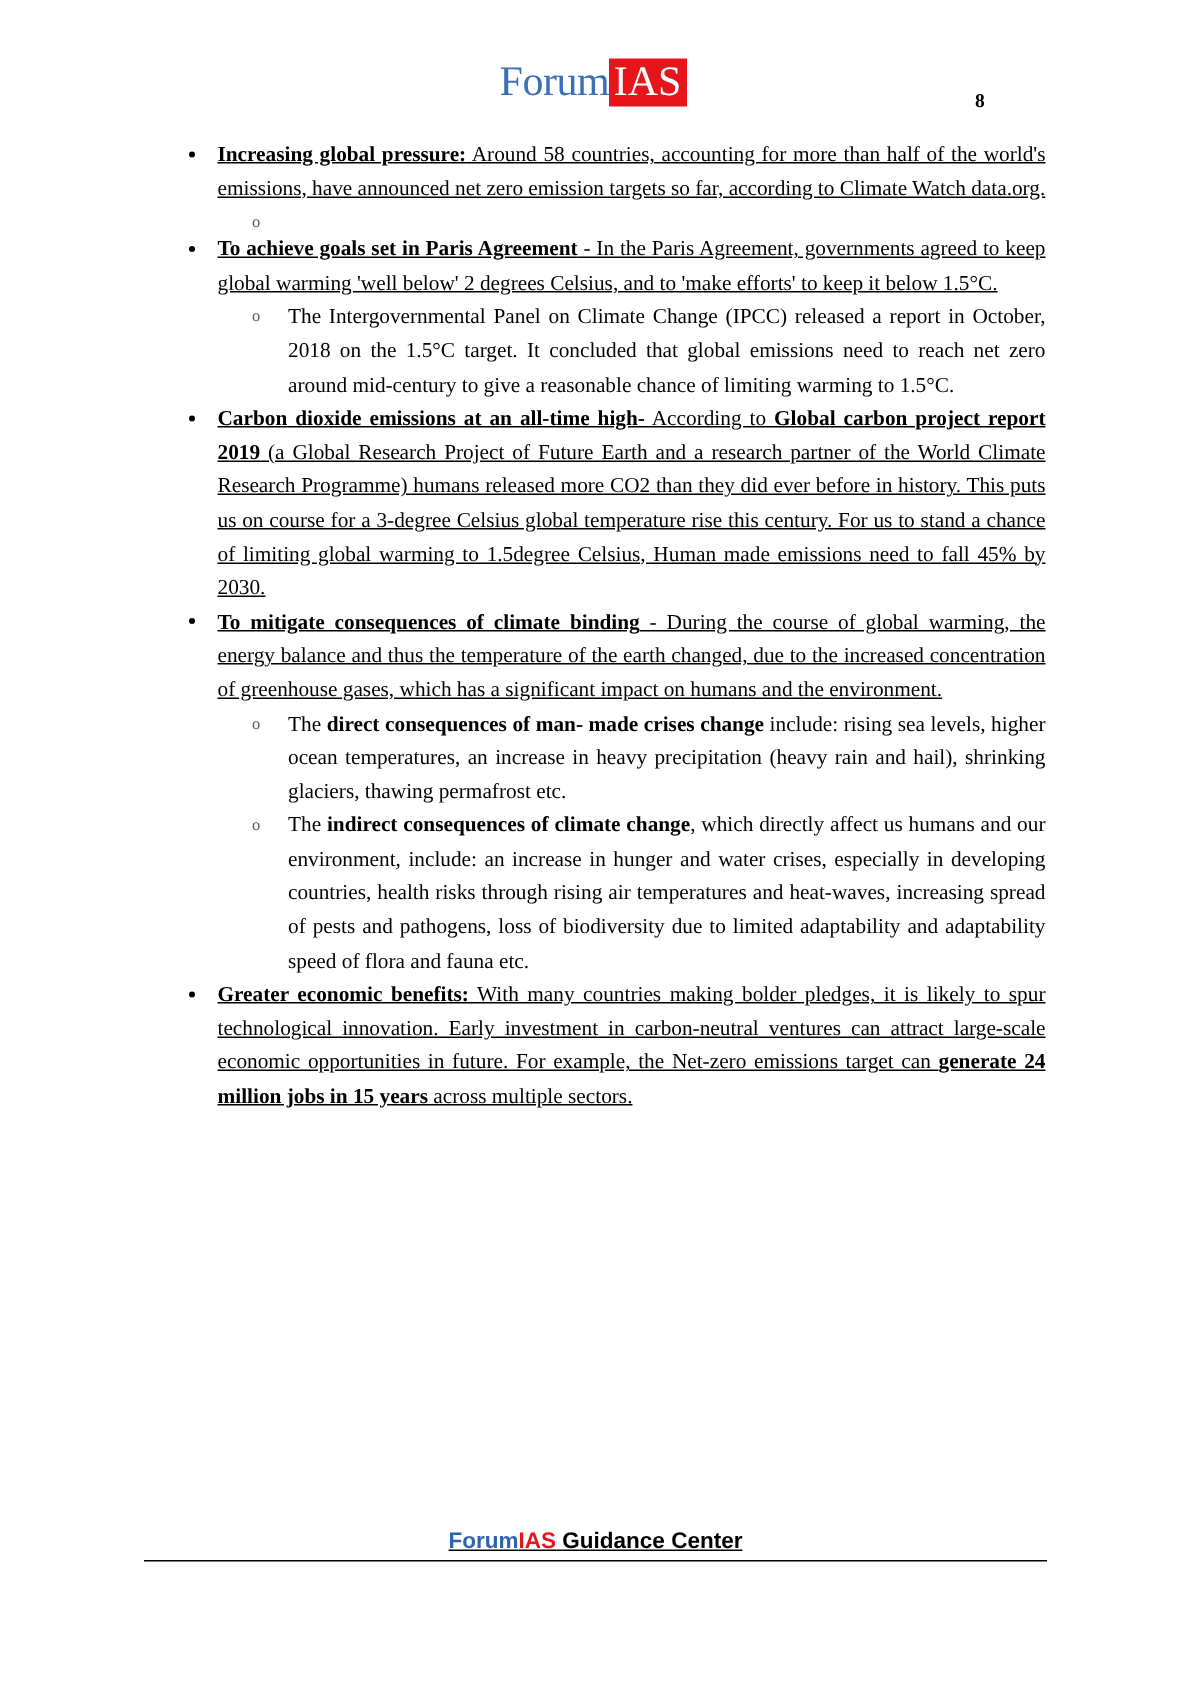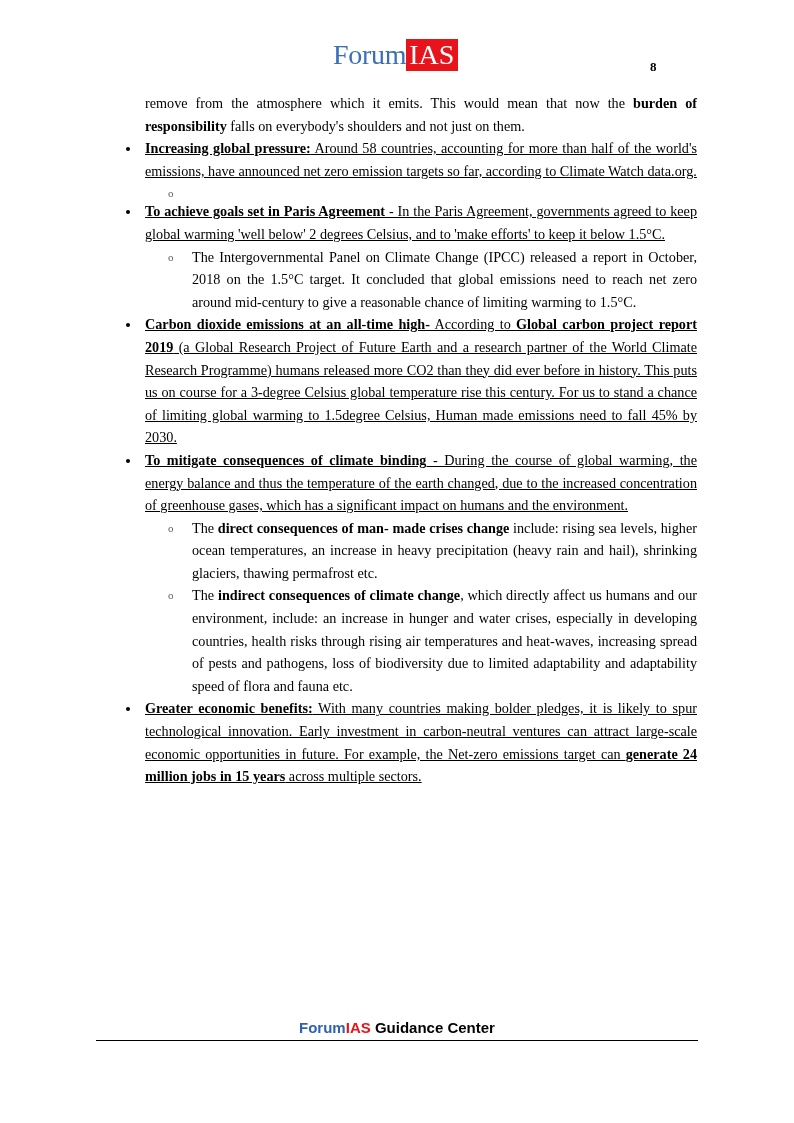--- a/index.html
+++ b/index.html
@@ -148,20 +148,21 @@
     top: 1018px;
     width: 794px;
   }
   .footer-title {
     text-align: center;
     font-family: "Liberation Sans", sans-serif;
     font-weight: bold;
     font-size: 15px;
     line-height: 20px;
     white-space: nowrap;
+    text-decoration: underline;
   }
   .footer-title .f-forum { color: #2f62b0; }
   .footer-title .f-ias { color: #e8141b; }
   .footer-title .f-rest { color: #000; }
   .footer-rule {
     margin: 2px auto 0 auto;
     width: 602px;
     height: 0;
     border-top: 1.3px solid #000;
   }
@@ -189,21 +190,20 @@
 
 <div class="header">
   <div class="logo">
     <span class="forum">Forum</span><span class="ias">IAS</span>
   </div>
   <div class="page-number">8</div>
 </div>
 
 <div class="content">
 
-  <p class="para lead"><span>remove from the atmosphere which it emits. This would mean that now the </span><b>burden of responsibility</b><span> falls on everybody's shoulders and not just on them.</span></p>
 
   <ul class="l1">
     <li class="para">
       <span class="bullet"></span><b>Increasing global pressure:</b><span> Around 58 countries, accounting for more than half of the world's emissions, have announced net zero emission targets so far, according to Climate Watch data.org.</span>
     </li>
   </ul>
 
   <ul class="l2">
     <li class="para">
       <span class="bullet2">o</span>

